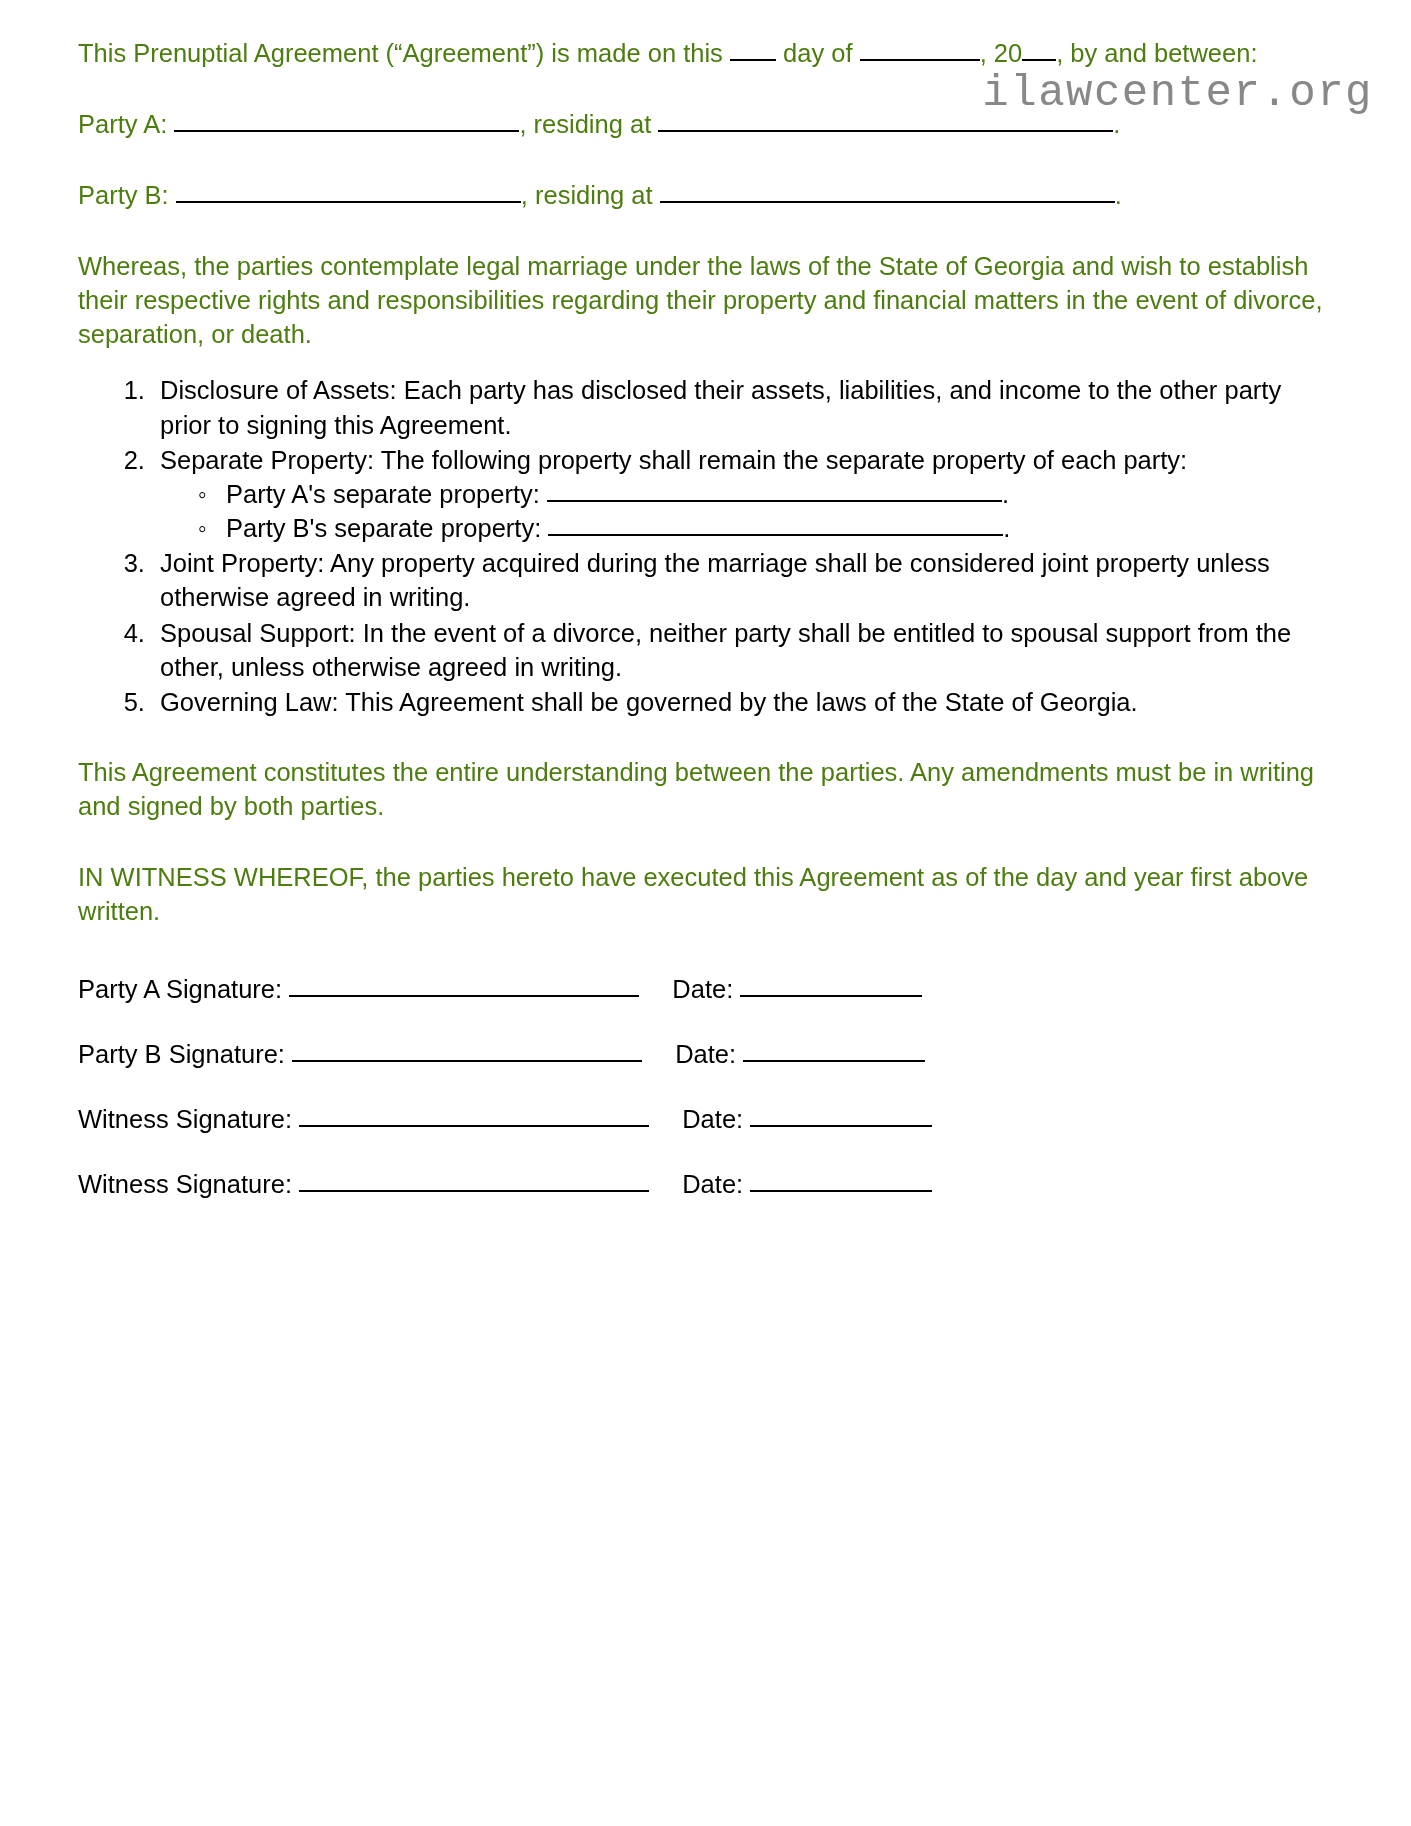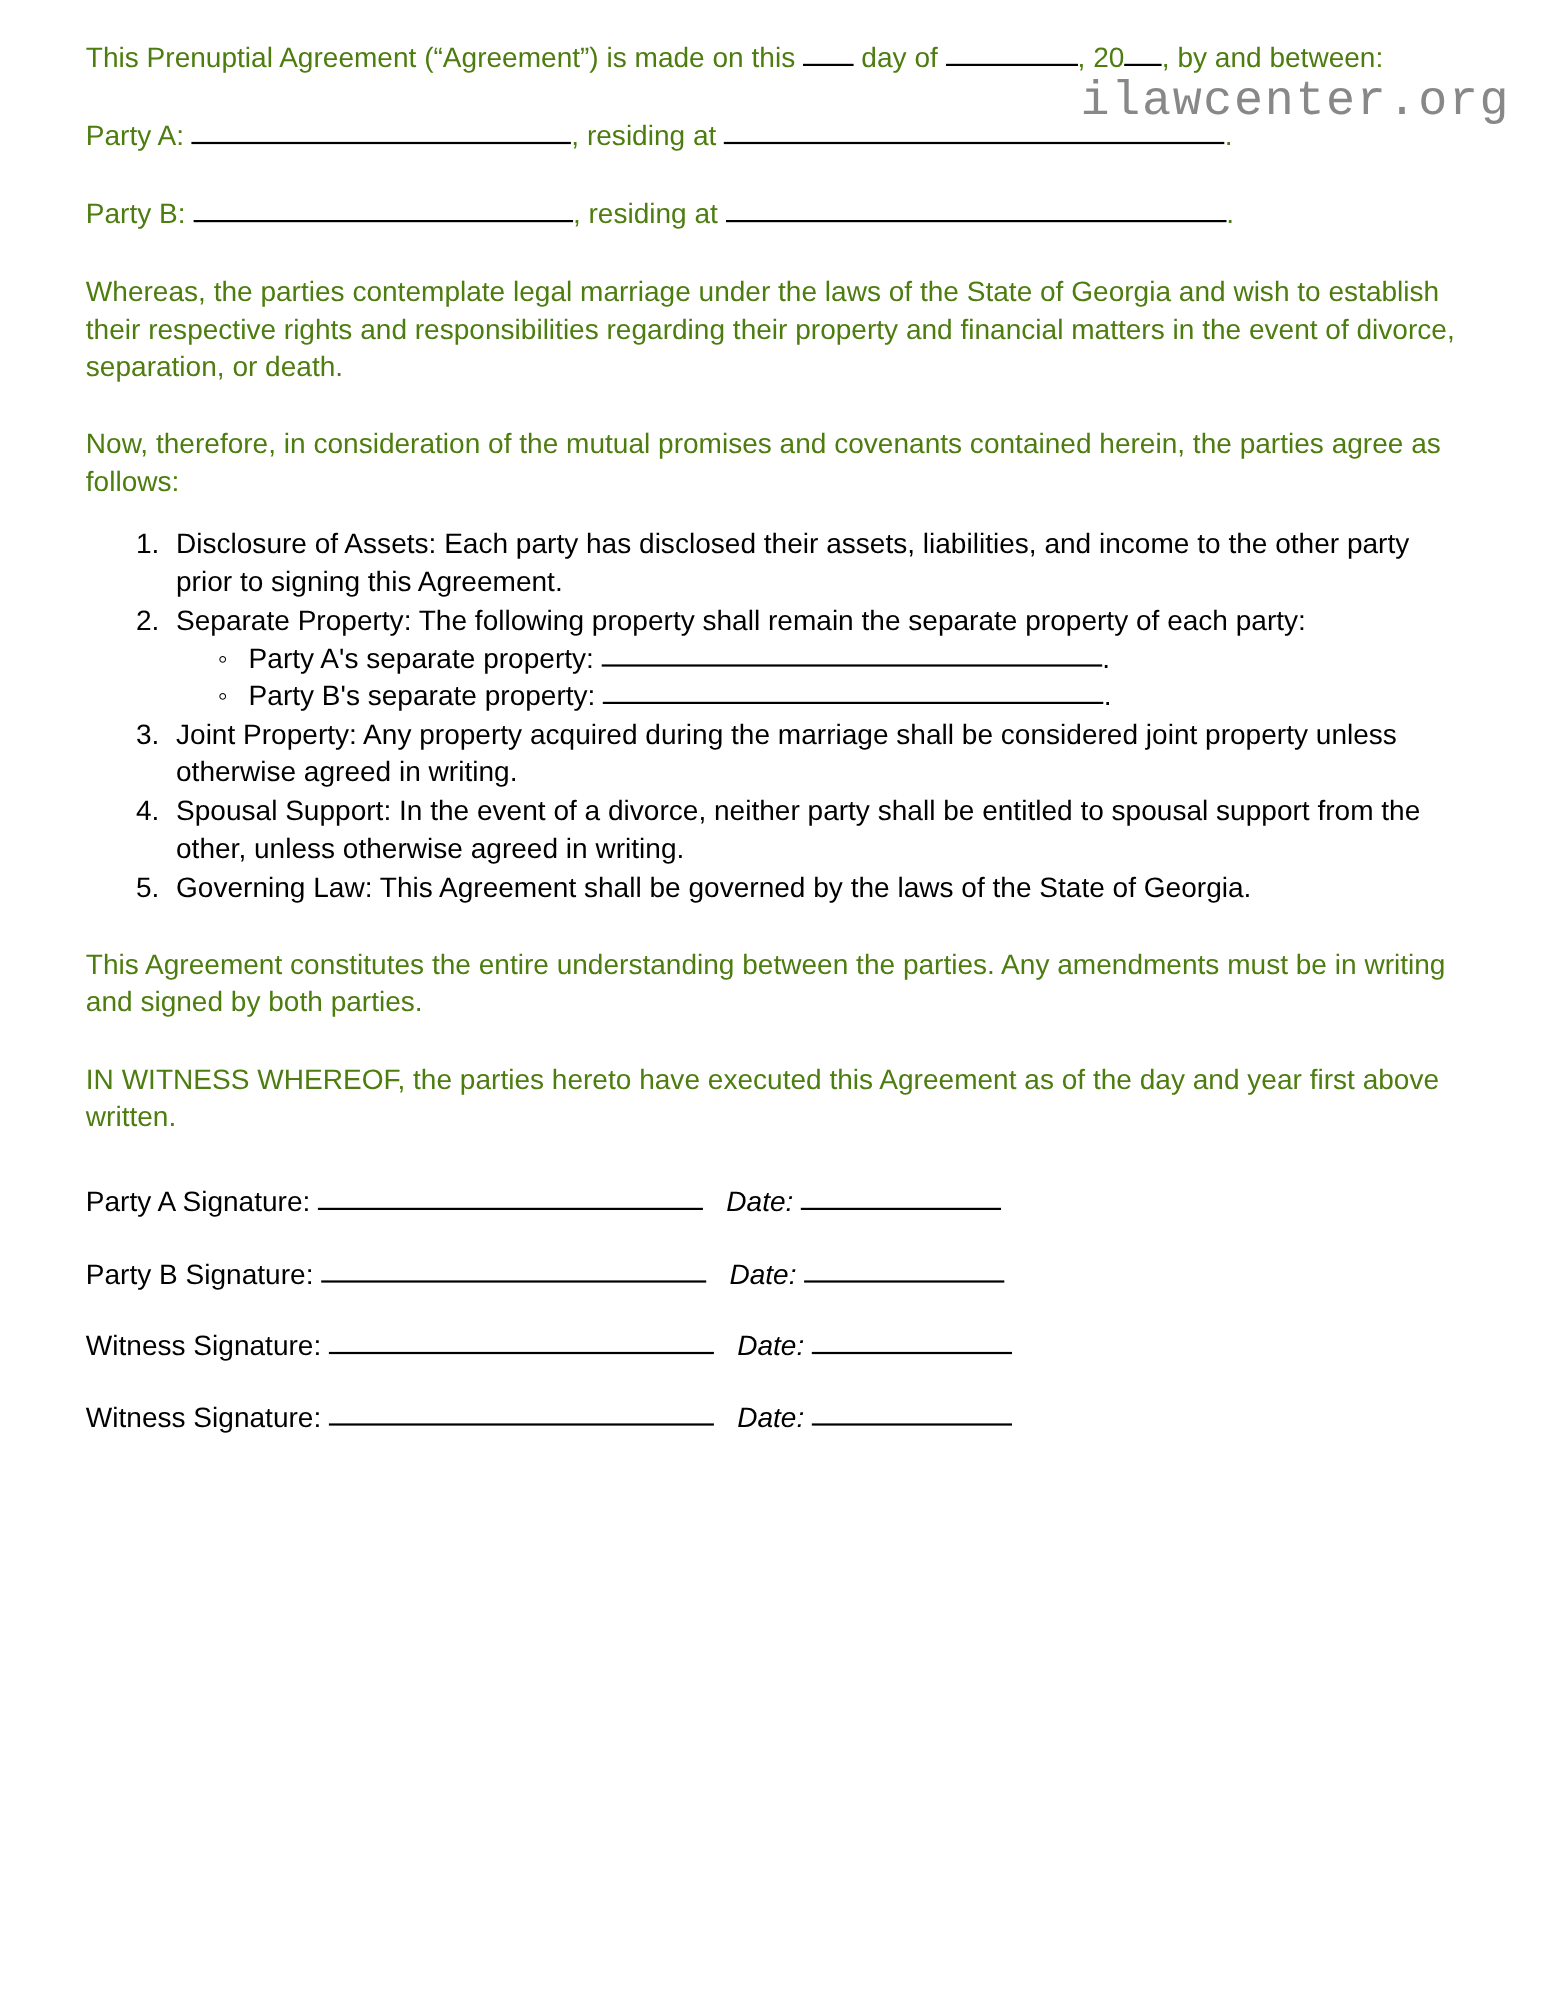--- a/index.html
+++ b/index.html
@@ -106,21 +106,21 @@
     font-size: 25.5px;
   }
   .sig-block { margin-top: 44px; }
   .sig-row {
     font-size: 25.5px;
     line-height: 1.3;
     margin-bottom: 32px;
     white-space: nowrap;
   }
   .sig-row .lbl { font-weight: normal; text-align: right; }
-  .sig-row .date-lbl { margin-left: 14px; font-style: italic; }
+  .sig-row .date-lbl { margin-left: 26px; }
 </style>
 </head>
 <body>
 
 <div class="page">
 
   <div class="watermark">ilawcenter.org</div>
 
 
   <p class="body-text para">
@@ -137,21 +137,20 @@
   </p>
 
   <p class="body-text para">
     <b>Party B:</b>
     <span class="blank bl-name"></span><span>, residing at</span>
     <span class="blank bl-address"></span><span>.</span>
   </p>
 
   <p class="body-text para">Whereas, the parties contemplate legal marriage under the laws of the State of Georgia and wish to establish their respective rights and responsibilities regarding their property and financial matters in the event of divorce, separation, or death.</p>
 
-  <p class="body-text para">Now, therefore, in consideration of the mutual promises and covenants contained herein, the parties agree as follows:</p>
 
   <ol class="main-list">
     <li>
       <b>Disclosure of Assets:</b>
       <span>Each party has disclosed their assets, liabilities, and income to the other party prior to signing this Agreement.</span>
     </li>
     <li>
       <b>Separate Property:</b>
       <span>The following property shall remain the separate property of each party:</span>
       <ul class="sub-list">

